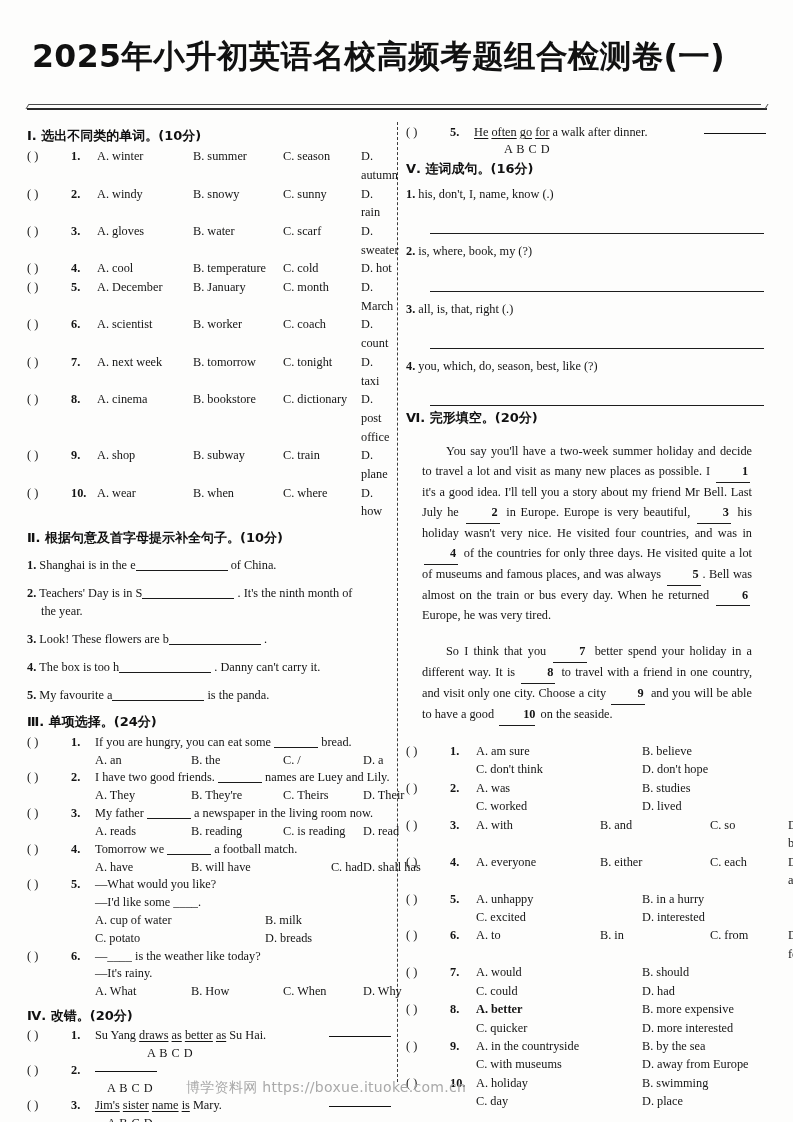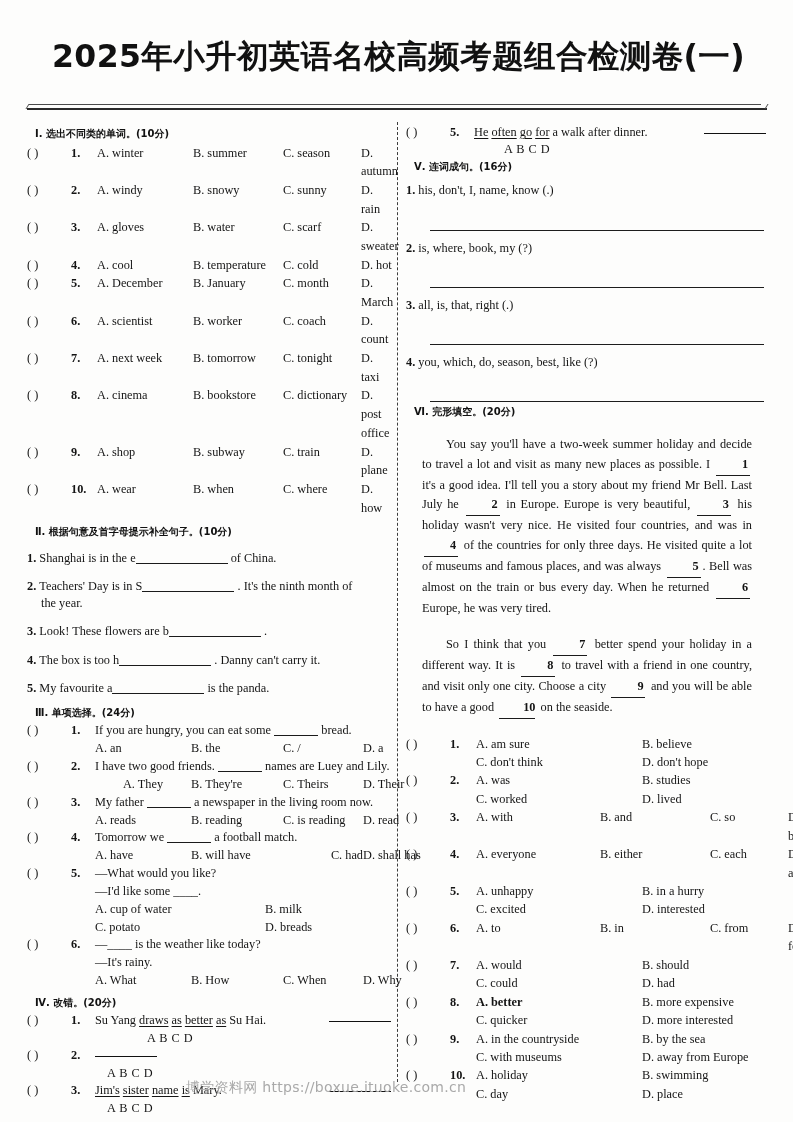--- a/index.html
+++ b/index.html
@@ -10,21 +10,21 @@
     font-family:"Liberation Serif","DejaVu Serif",serif;
     color:#141414;
     position:relative;
     overflow:hidden;
     -webkit-font-smoothing:none;
   }
   .page{position:absolute;inset:0;}
 
   
   .title{
-    position:absolute;left:52px;top:36px;width:726px;
+    position:absolute;left:32px;top:36px;width:726px;
     font-family:"DejaVu Sans","Liberation Sans",sans-serif;
     font-weight:bold;
     font-size:31.5px;
     letter-spacing:0.4px;
     color:#111;
     white-space:nowrap;
     text-align:left;
   }
   .rule{
     position:absolute;left:27px;top:104px;width:740px;height:7px;
@@ -41,22 +41,22 @@
     position:absolute;left:397px;top:122px;height:960px;
     border-left:1.4px dashed #3c3c3c;
   }
   .col{position:absolute;top:124px;}
   .col-l{left:27px;width:366px;}
   .col-r{left:406px;width:362px;}
 
   
   .sec-head{
     font-family:"DejaVu Sans","Liberation Sans",sans-serif;
-    font-weight:bold;font-size:10px;color:#111;
-    margin:4px 0 3px 8px;line-height:1.25;
+    font-weight:bold;font-size:13px;color:#111;
+    margin:4px 0 3px 0;line-height:1.25;
     white-space:nowrap;
   }
 
   
   .vrow{display:flex;align-items:baseline;font-size:12.3px;line-height:1.52;}
   .vrow .c-par{width:44px;flex:0 0 44px;}
   .vrow .c-n{width:26px;flex:0 0 26px;font-weight:bold;}
   .vrow .c-a{width:96px;flex:0 0 96px;}
   .vrow .c-b{width:90px;flex:0 0 90px;}
   .vrow .c-c{width:78px;flex:0 0 78px;}
@@ -248,21 +248,21 @@
             <span class="o">D. a</span>
           </div>
         </div>
         <div class="mc">
           <div class="stem">
             <span class="c-par">(          )</span>
             <span class="c-n">2.</span>
             <span class="c-t">I have two good friends. <span class="blank b-short"></span> names are Luey and Lily.</span>
           </div>
           <div class="opts">
-            <span class="o" style="width: 96px; text-align: center;">A. They</span>
+            <span class="o" style="width: 96px;">A. They</span>
             <span class="o" style="width: 92px;">B. They're</span>
             <span class="o" style="width: 80px;">C. Theirs</span>
             <span class="o">D. Their</span>
           </div>
         </div>
         <div class="mc">
           <div class="stem">
             <span class="c-par">(          )</span>
             <span class="c-n">3.</span>
             <span class="c-t">My father <span class="blank b-short"></span> a newspaper in the living room now.</span>

